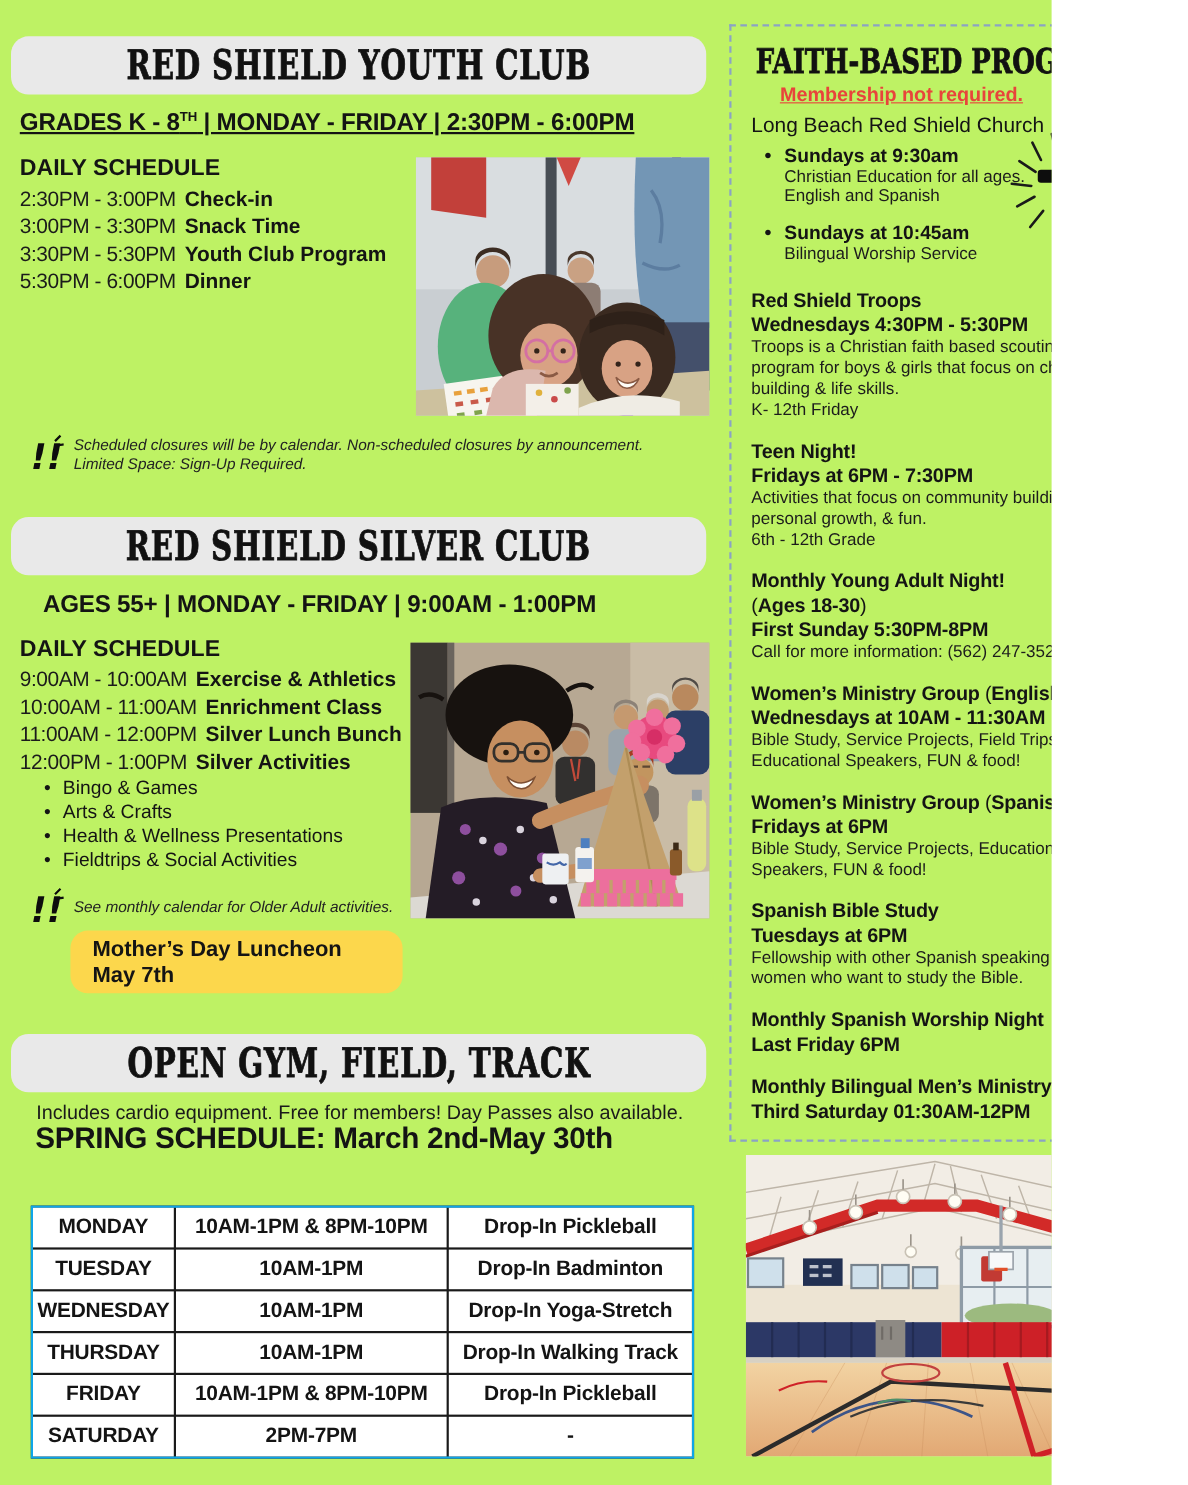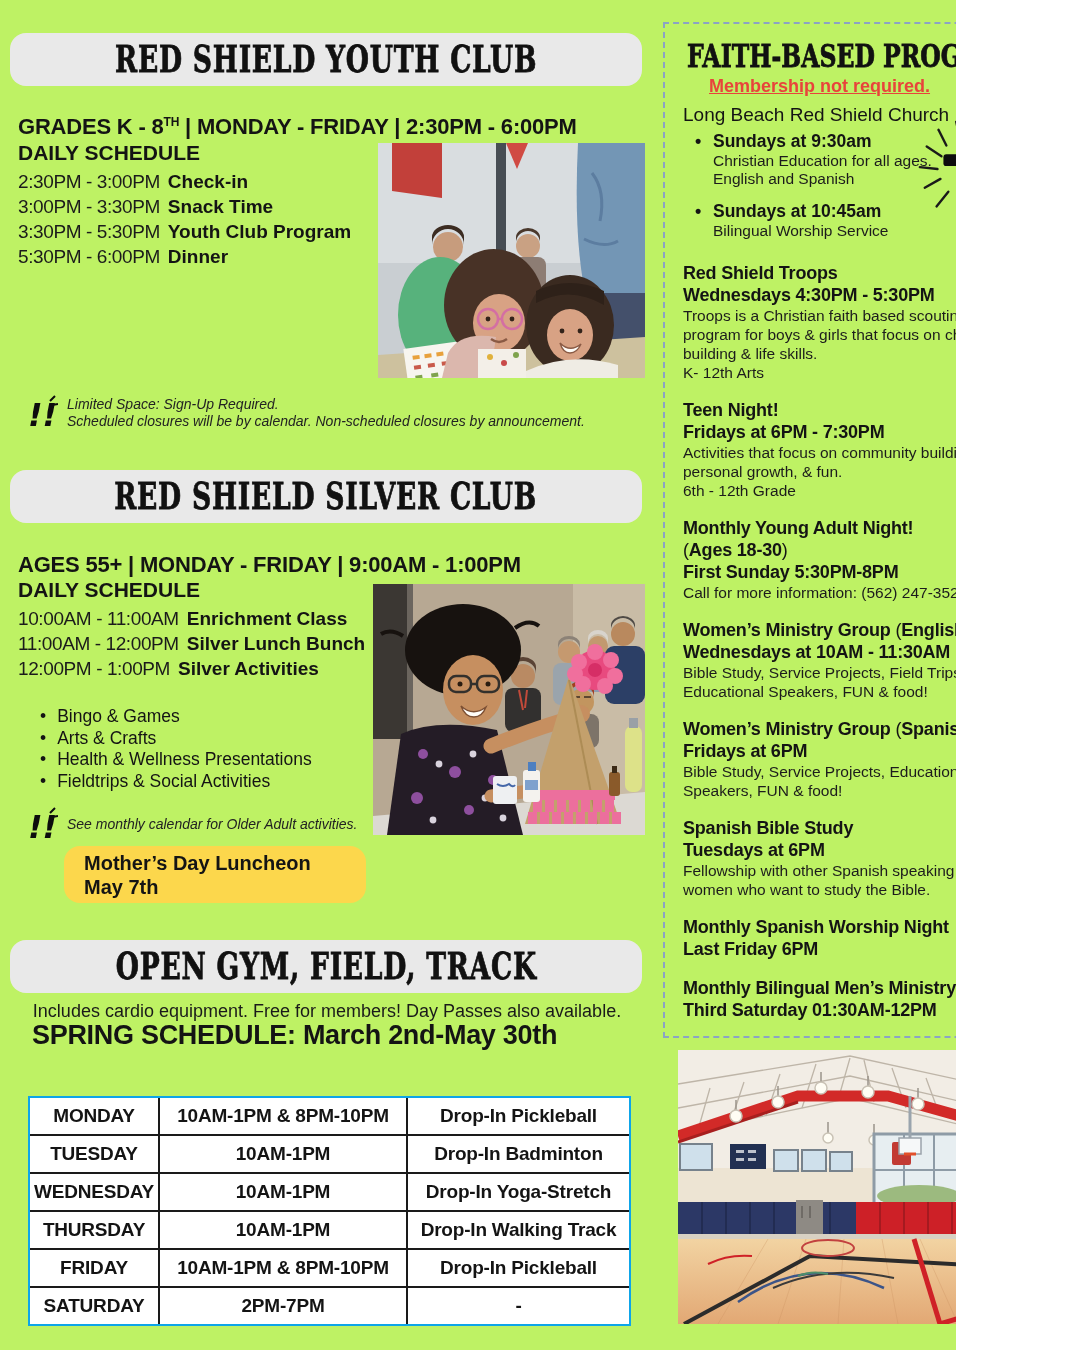--- a/index.html
+++ b/index.html
@@ -11,21 +11,21 @@
               -webkit-text-stroke:0.8px #111;white-space:nowrap;display:inline-block;}
 
   
   .banner{position:absolute;left:10px;width:632px;height:53px;background:#e9e9e9;
           border-radius:16px;text-align:center;line-height:53px;}
   .banner .collegiate{font-size:37px;letter-spacing:1px;transform:scaleX(0.72);transform-origin:center;}
   #banner-youth{top:33px;} #banner-silver{top:470px;} #banner-gym{top:940px;}
 
   .subtitle{position:absolute;left:18px;font-size:22px;font-weight:bold;letter-spacing:-0.2px;}
   .subtitle sup{font-size:12px;font-weight:bold;}
-  #subtitle-youth{top:114px;} #subtitle-silver{top:552px;}
+  #subtitle-youth{top:98px;text-decoration:underline;} #subtitle-silver{top:536px;margin-left:21px;}
 
   .daily{position:absolute;left:18px;font-size:21px;font-weight:bold;}
   #daily-youth{top:141px;} #daily-silver{top:578px;}
 
   .sched{position:absolute;left:18px;font-size:19px;line-height:25px;}
   #sched-youth{top:169px;} #sched-silver{top:606px;}
   .sched .t{font-weight:400;letter-spacing:-0.4px;margin-right:8px;color:#1b1b1b;}
   .sched .a{font-weight:bold;}
 
   .bullets{position:absolute;left:40px;font-size:17.5px;line-height:21.5px;}
@@ -96,22 +96,22 @@
     <div class="sched-line"><span class="t">5:30PM - 6:00PM</span><span class="a">Dinner</span></div>
   </div>
 
 
   <div class="note" id="note-youth">
     <svg width="30" height="42" viewBox="0 0 30 42">
       <text x="0" y="32" font-family="DejaVu Sans" font-size="32" font-weight="bold" font-style="italic" fill="#0d0d0d">!!</text>
       <path d="M22 7 L27 2 M24 11 L30 10" stroke="#0d0d0d" stroke-width="2" fill="none"></path>
     </svg>
     <div class="note-text">
+      <div>Scheduled closures will be by calendar. Non-scheduled closures by announcement.</div>
       <div>Limited Space: Sign-Up Required.</div>
-      <div>Scheduled closures will be by calendar. Non-scheduled closures by announcement.</div>
     </div>
   </div>
 
   <svg class="photo" id="photo-youth" width="267" height="235" viewBox="0 0 267 235">
     <rect width="267" height="235" fill="#c9ced2"></rect>
     <rect width="267" height="120" fill="#d9dde0"></rect>
     <rect x="118" y="0" width="10" height="122" fill="#474d54"></rect>
     <rect x="233" y="0" width="8" height="110" fill="#565c63"></rect>
     <polygon points="14,0 64,0 64,55 14,48" fill="#c2403a"></polygon>
     <polygon points="128,0 150,0 139,26" fill="#d04a43"></polygon>
@@ -171,20 +171,21 @@
 
   <div class="banner" id="banner-silver">
     <span class="collegiate">RED SHIELD SILVER CLUB</span>
   </div>
 
   <div class="subtitle" id="subtitle-silver">AGES 55+ | MONDAY - FRIDAY | 9:00AM - 1:00PM</div>
 
   <div class="daily" id="daily-silver">DAILY SCHEDULE</div>
 
   <div class="sched" id="sched-silver">
+    <div class="sched-line"><span class="t">9:00AM - 10:00AM</span><span class="a">Exercise &amp; Athletics</span></div>
     <div class="sched-line"><span class="t">10:00AM - 11:00AM</span><span class="a">Enrichment Class</span></div>
     <div class="sched-line"><span class="t">11:00AM - 12:00PM</span><span class="a">Silver Lunch Bunch</span></div>
     <div class="sched-line"><span class="t">12:00PM - 1:00PM</span><span class="a">Silver Activities</span></div>
   </div>
 
   <div class="bullets" id="bullets-silver">
     <div class="bullet-row">Bingo &amp; Games</div>
     <div class="bullet-row">Arts &amp; Crafts</div>
     <div class="bullet-row">Health &amp; Wellness Presentations</div>
     <div class="bullet-row">Fieldtrips &amp; Social Activities</div>
@@ -374,21 +375,21 @@
 
     <div class="church-item">
       <div class="when">Sundays at 10:45am</div>
       <div class="desc">Bilingual Worship Service</div>
     </div>
 
     <div class="program" style="margin-top:22px;">
       <div class="p-title">Red Shield Troops</div>
       <div class="p-title">Wednesdays 4:30PM - 5:30PM</div>
       <div class="p-body">Troops is a Christian faith based scouting program for boys &amp; girls that focus on character building &amp; life skills.</div>
-      <div class="p-body">K- 12th Arts</div>
+      <div class="p-body">K- 12th Friday</div>
     </div>
 
     <div class="program">
       <div class="p-title">Teen Night!</div>
       <div class="p-title">Fridays at 6PM - 7:30PM</div>
       <div class="p-body">Activities that focus on community building, personal growth, &amp; fun.</div>
       <div class="p-body">6th - 12th Grade</div>
     </div>
 
     <div class="program">

